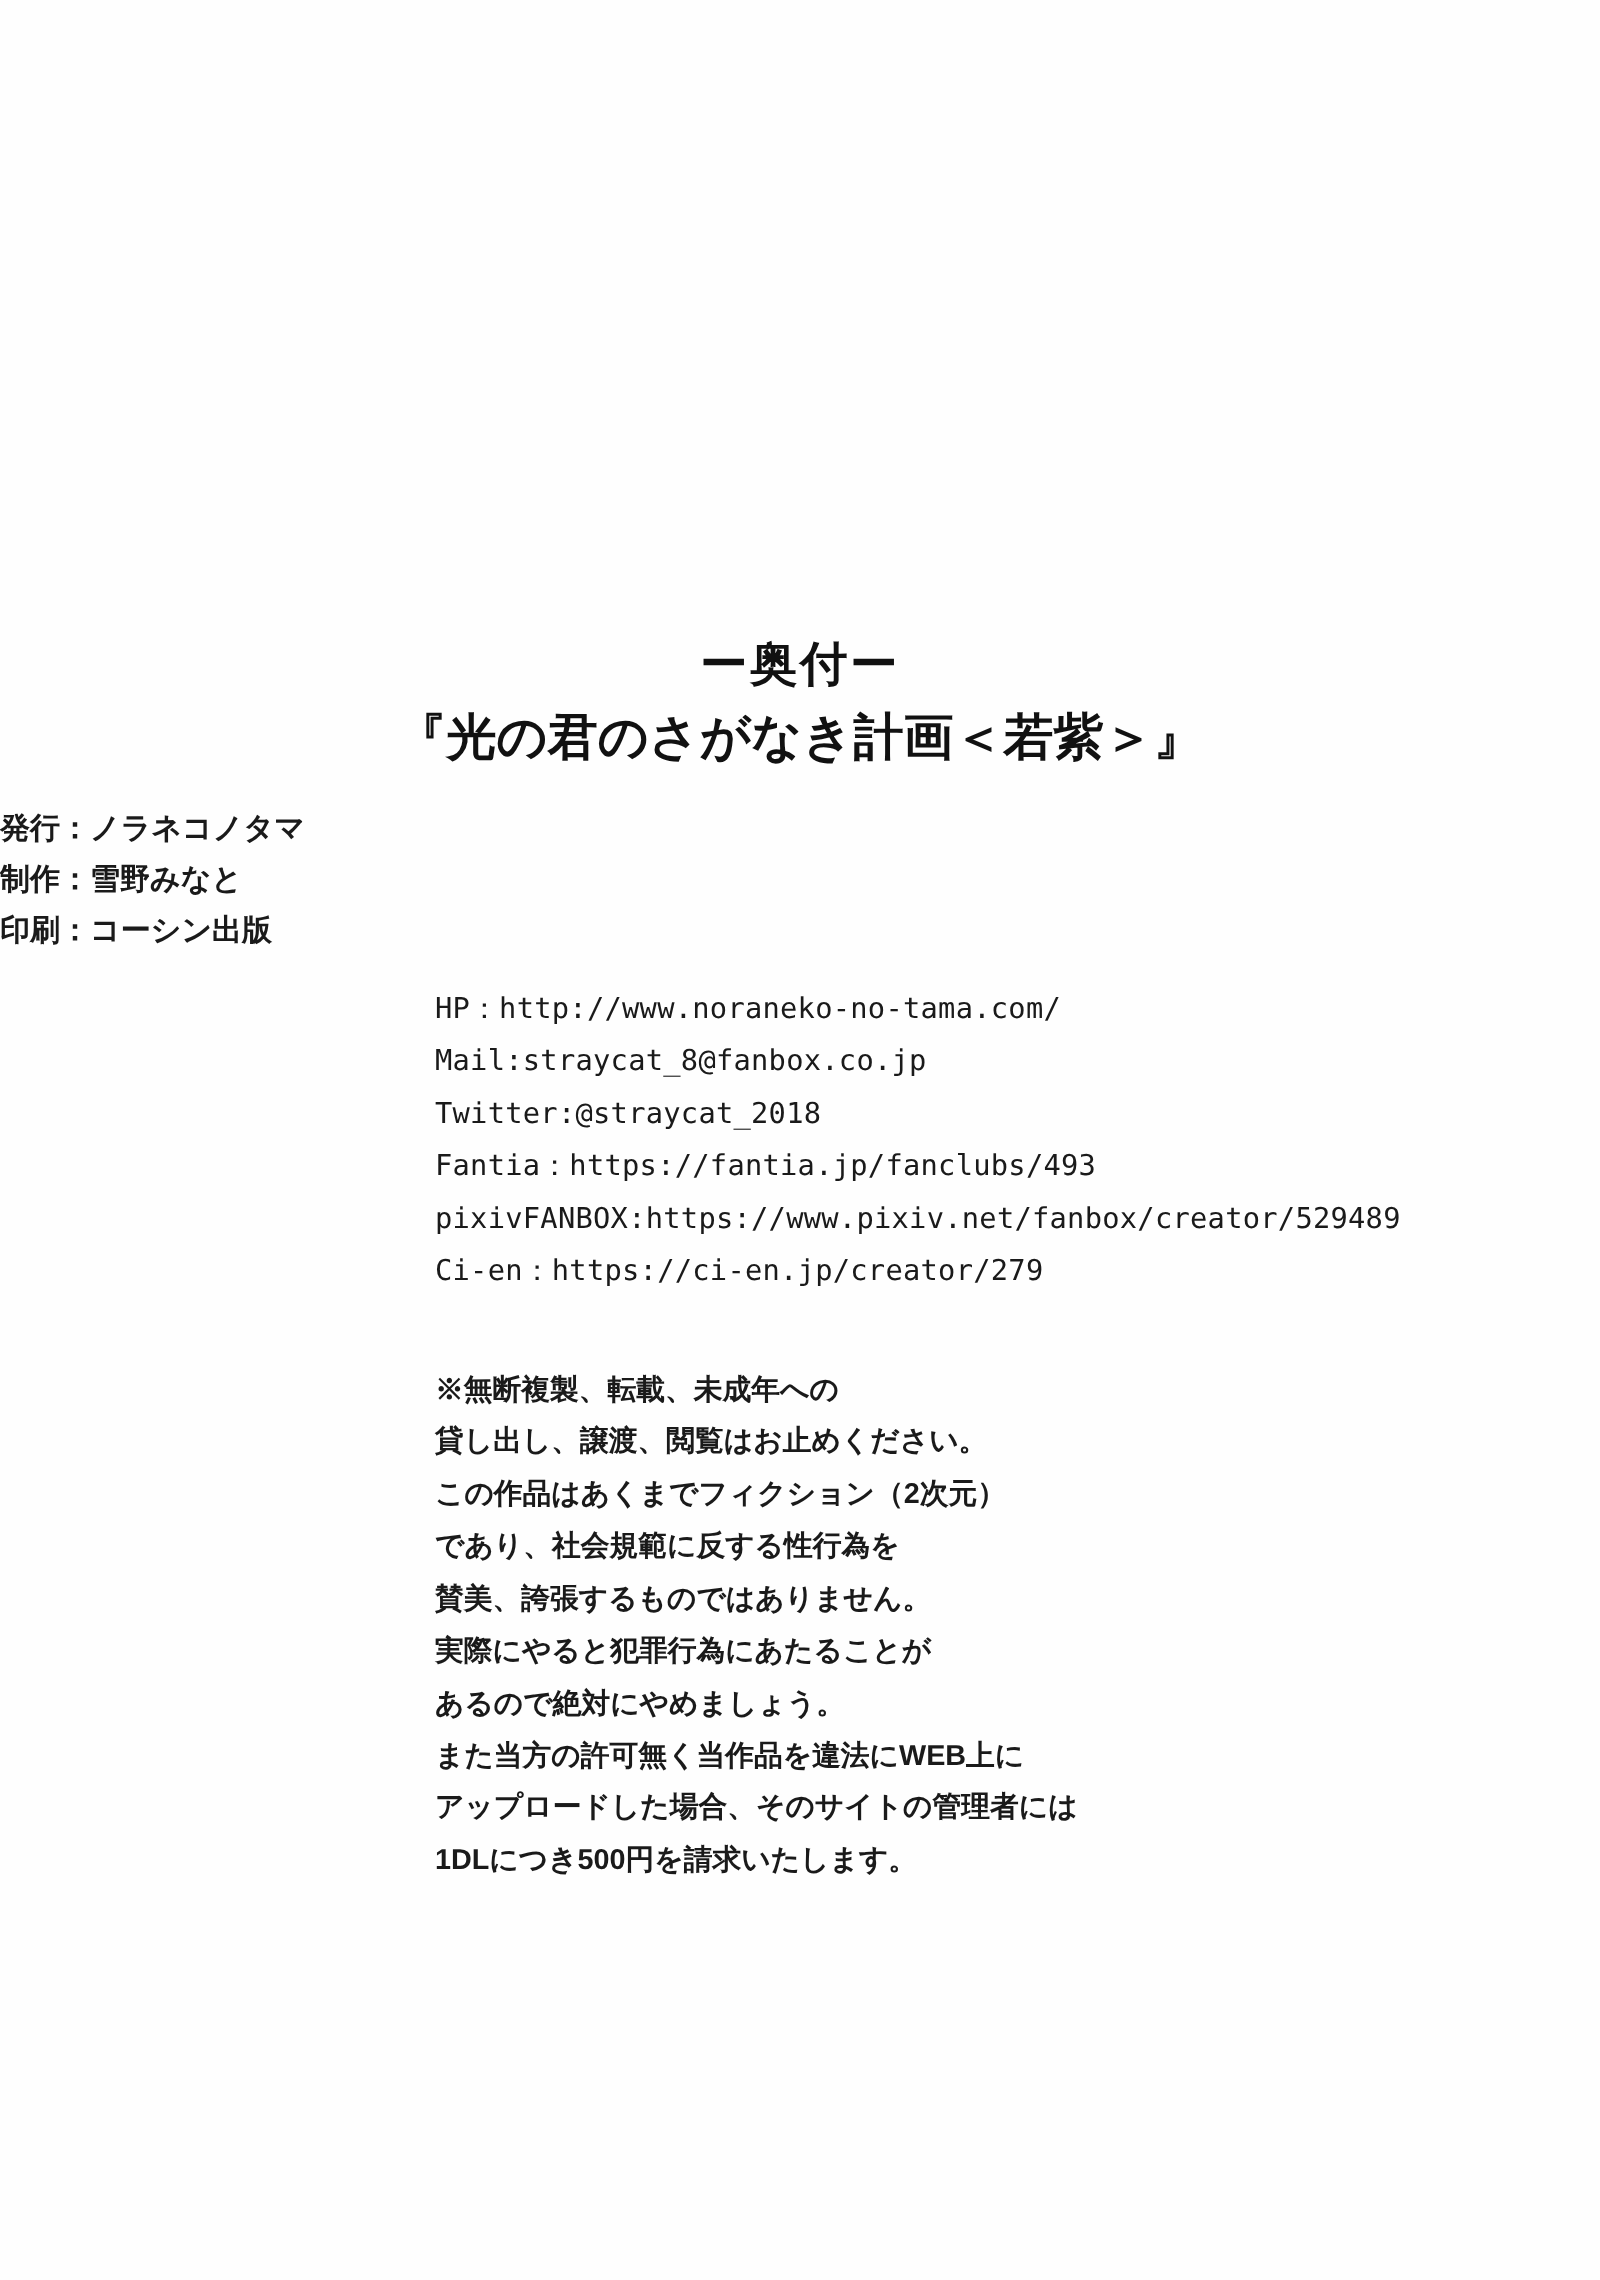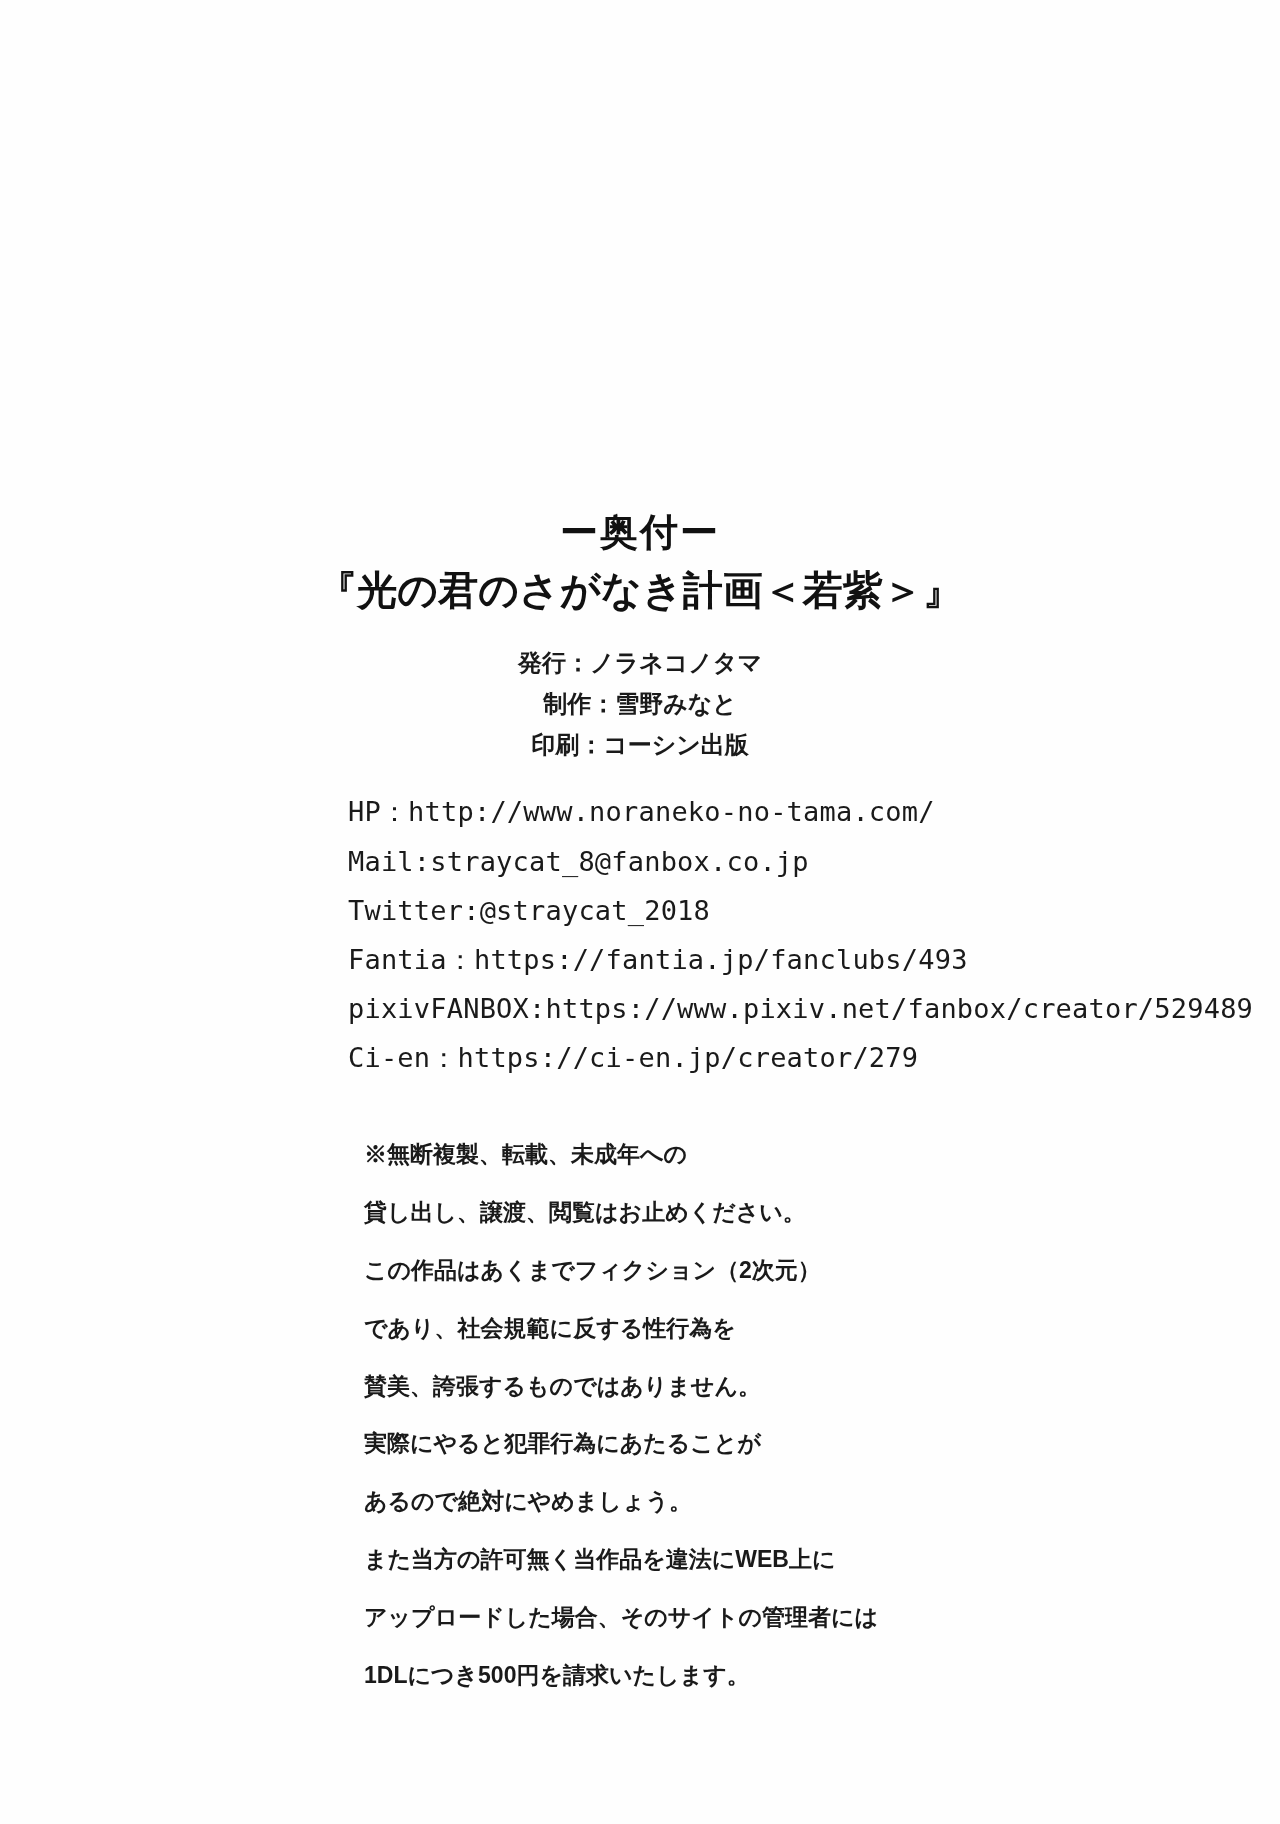--- a/index.html
+++ b/index.html
@@ -45,55 +45,54 @@
   .colophon-title {
     font-size: 40px;
     font-weight: 700;
     letter-spacing: 0px;
     line-height: 1.2;
     margin: 0 0 28px 0;
     color: #111;
   }
 
   .credits {
-    text-align: center;
     font-size: 24px;
     line-height: 1.72;
     font-weight: 700;
     color: #1a1a1a;
   }
   .credits .credit-line {
     margin: 0;
     white-space: pre;
   }
 
   .contacts {
     margin: 22px 0 0 0;
     padding-left: 348px;
     font-family: "DejaVu Sans Mono", monospace;
-    font-size: 27px;
+    font-size: 23px;
     line-height: 1.82;
     color: #1a1a1a;
     letter-spacing: 0.2px;
   }
   .contacts .contact-line {
     margin: 0;
     white-space: pre;
   }
 
   .notice {
     margin: 52px 0 0 0;
     padding-left: 348px;
     font-size: 23px;
     font-weight: 700;
     line-height: 1.82;
     color: #1a1a1a;
   }
   .notice .notice-line {
-    margin: 16px;
+    margin: 0;
     white-space: pre;
   }
 </style>
 </head>
 <body>
 
 <div class="page">
 
   <div class="colophon">
 

